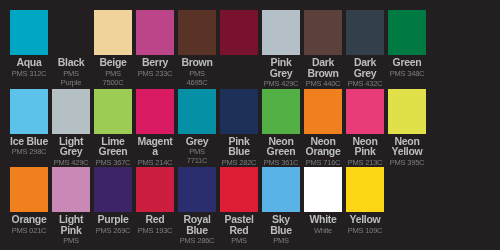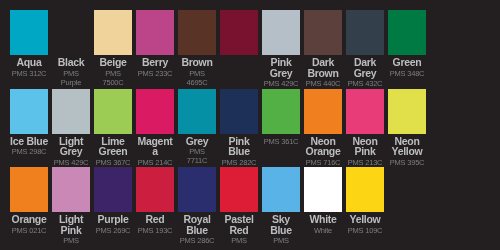--- a/index.html
+++ b/index.html
@@ -169,20 +169,21 @@
     <div class="swatch-cell">
       <div class="swatch-chip" style="background: rgb(29, 48, 87);"></div>
       <div class="swatch-meta">
         <span class="swatch-name">Pink Blue</span>
         <span class="swatch-code">PMS 282C</span>
       </div>
     </div>
     <div class="swatch-cell">
       <div class="swatch-chip" style="background: rgb(83, 176, 68);"></div>
       <div class="swatch-meta">
+        <span class="swatch-name">Neon Green</span>
         <span class="swatch-code">PMS 361C</span>
       </div>
     </div>
     <div class="swatch-cell">
       <div class="swatch-chip" style="background: rgb(239, 127, 31);"></div>
       <div class="swatch-meta">
         <span class="swatch-name">Neon Orange</span>
         <span class="swatch-code">PMS 716C</span>
       </div>
     </div>

